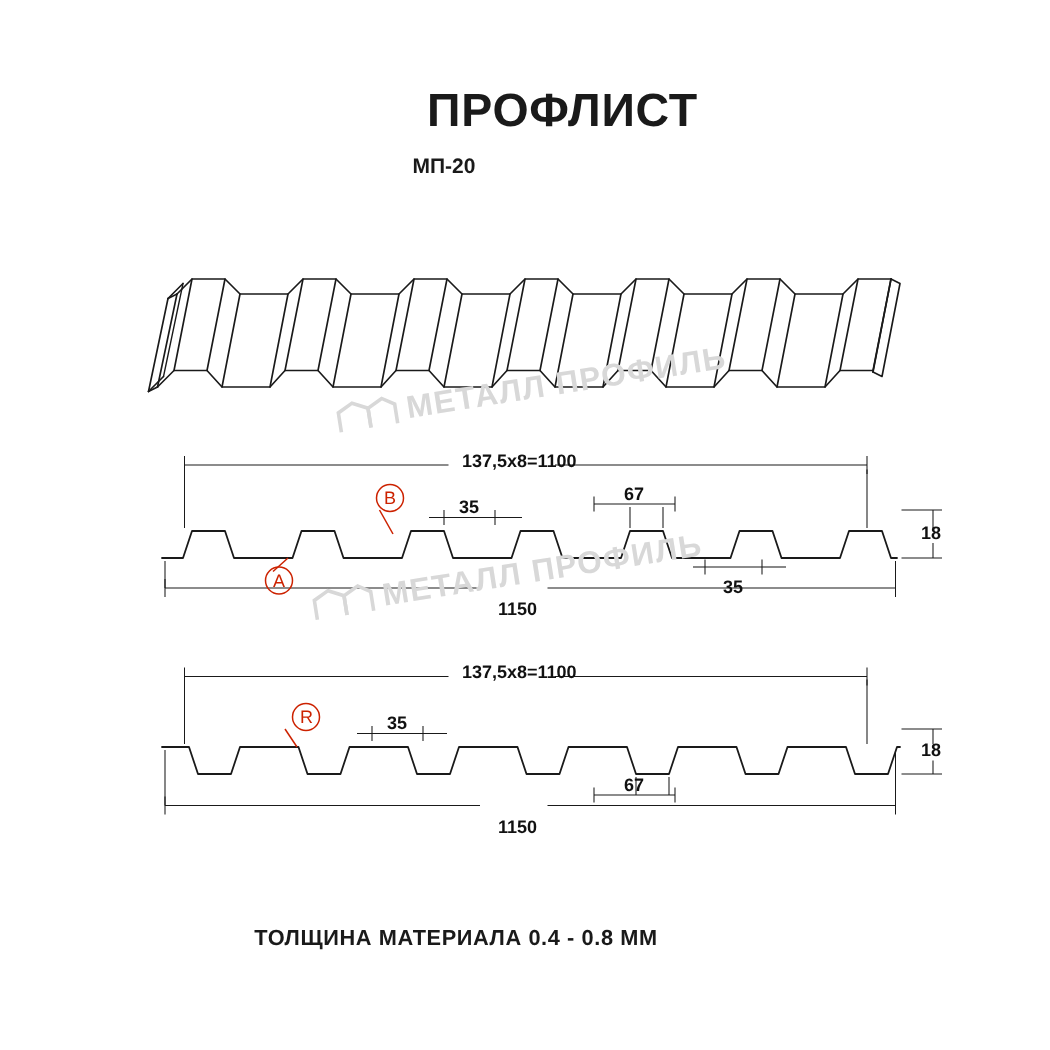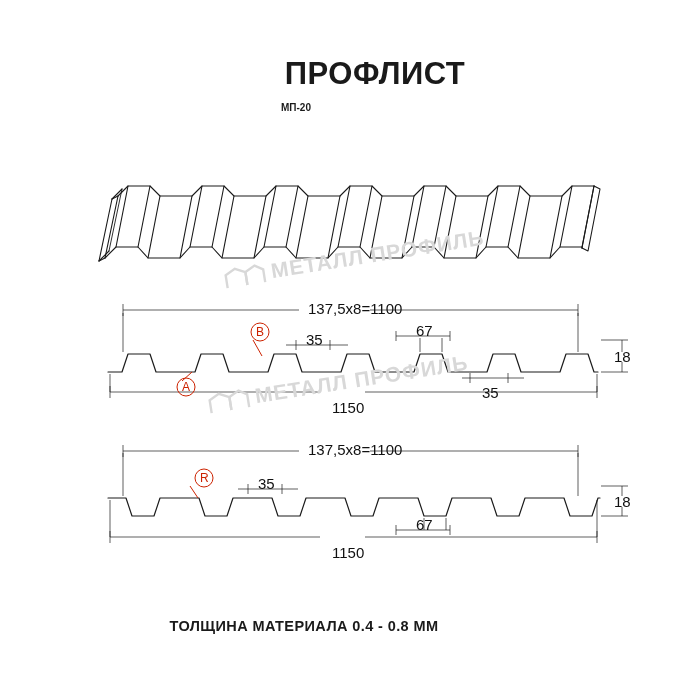--- a/index.html
+++ b/index.html
@@ -32,40 +32,41 @@
     letter-spacing: 0.5px;
     color: #1a1a1a;
     margin-left: 25px;
   }
   .subtitle {
     position: absolute;
     left: 0;
     top: 102px;
     width: 592px;
     text-align: center;
-    font-size: 10px;
+    font-size: 14px;
     font-weight: bold;
     color: #1a1a1a;
   }
   .footnote {
     position: absolute;
     left: 0;
     top: 618px;
     width: 608px;
     text-align: center;
     font-size: 14.5px;
     font-weight: bold;
     letter-spacing: 0.4px;
     color: #1a1a1a;
   }
   .dim-label {
     position: absolute;
-    font-size: 15px;
+    font-size: 12px;
     color: #111;
     white-space: nowrap;
+    font-weight: bold;
   }
   .callout-letter {
     position: absolute;
     font-size: 12px;
     color: #cc2200;
     font-weight: normal;
   }
   .wm {
     position: absolute;
     color: #d8d8d8;

